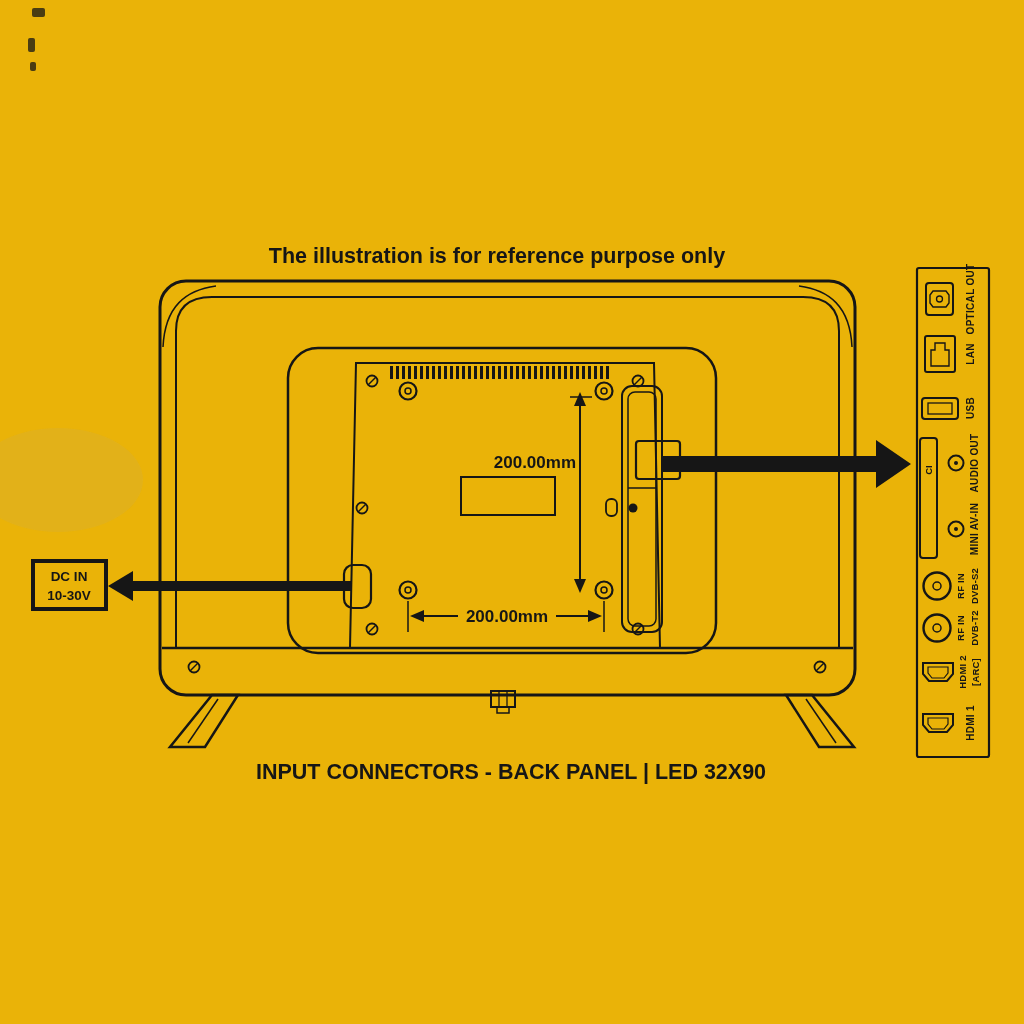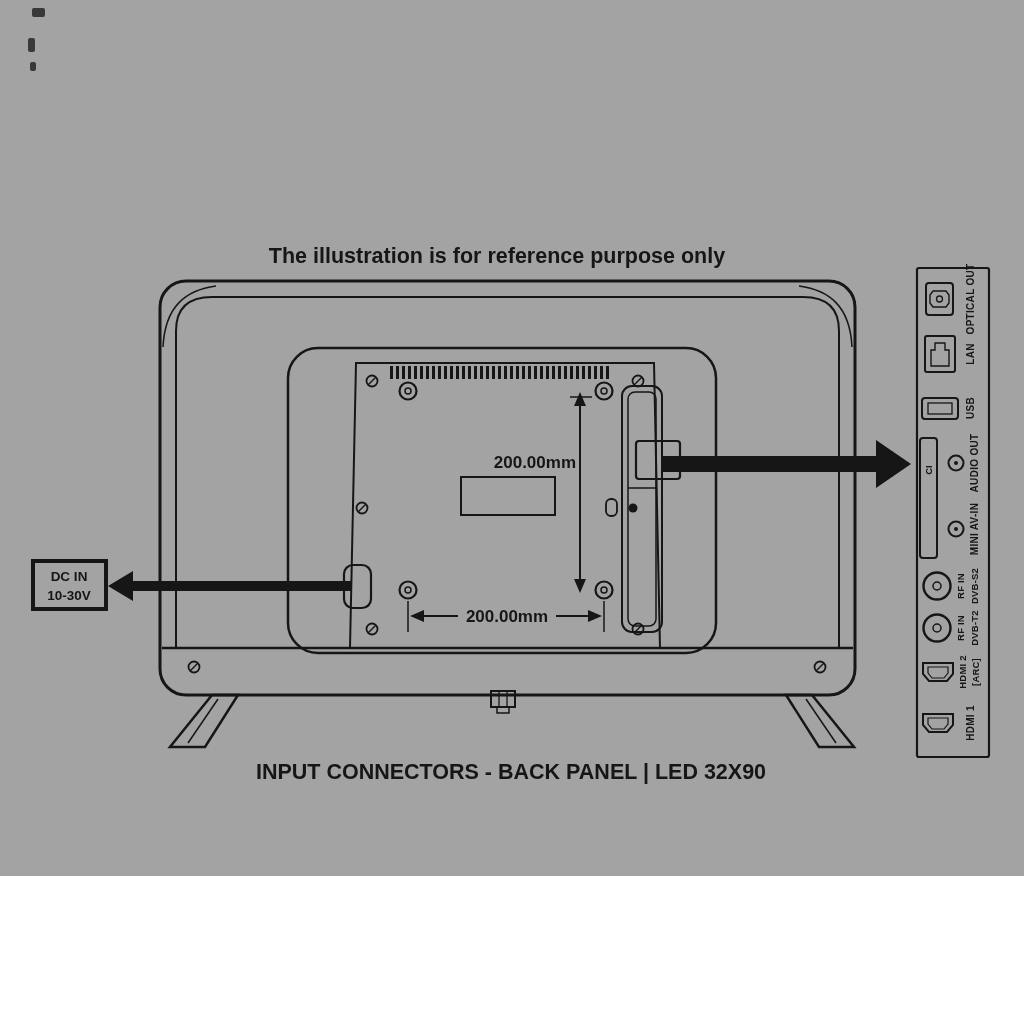--- a/index.html
+++ b/index.html
@@ -1,16 +1,16 @@
 <!DOCTYPE html>
 <html><head>
 <meta charset="utf-8">
 <style>
   html,body{margin:0;padding:0;background:#ffffff;}
-  .canvas{position:relative;width:1024px;height:876px;background:#a3a3a3;overflow:hidden;}
+  .canvas{position:relative;width:1024px;height:1024px;background:#eab308;overflow:hidden;}
   svg{position:absolute;left:0;top:0;}
   text{font-family:"Liberation Sans",sans-serif;fill:#161616;}
   .t-note{font-size:21.5px;font-weight:bold;}
   .t-cap{font-size:21.5px;font-weight:bold;}
   .t-dim{font-size:17px;font-weight:bold;}
   .t-dc{font-size:13.5px;font-weight:bold;}
   .plabel{font-size:10px;font-weight:bold;letter-spacing:.3px;}
   .plabel-sm{font-size:9.5px;font-weight:bold;letter-spacing:.2px;}
   .ci-label{font-size:9.5px;font-weight:bold;}
   .ln{fill:none;stroke:#161616;}

